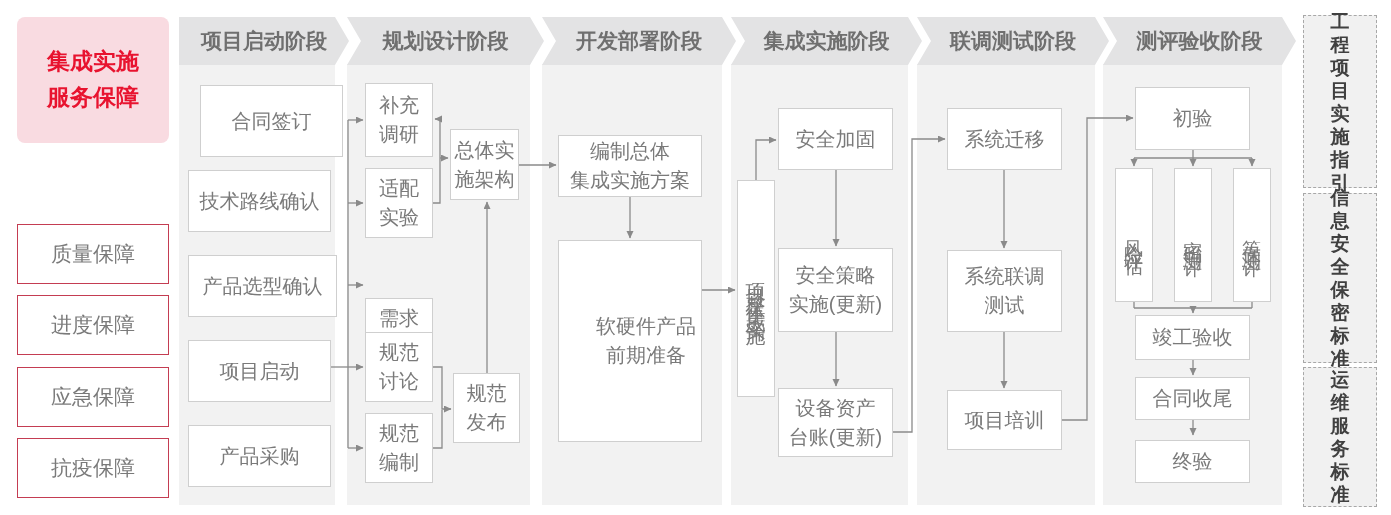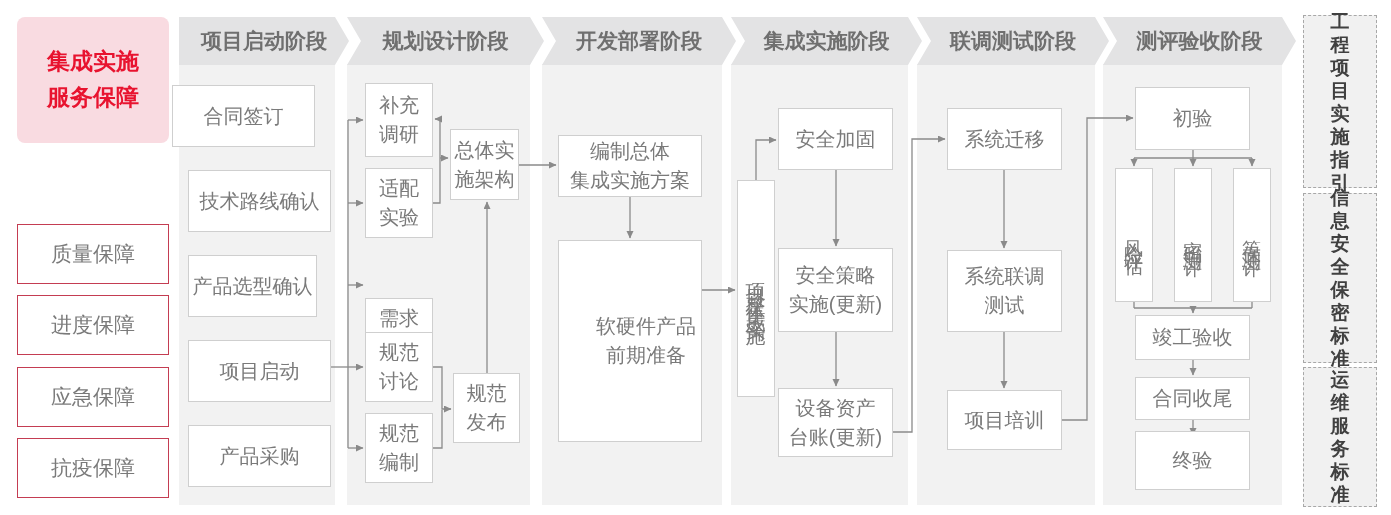--- a/index.html
+++ b/index.html
@@ -119,23 +119,23 @@
     <path class="ln" d="M1193,420 V435" marker-end="url(#arw)"></path>
   </svg>
 
   <div class="sb-title">集成实施
 服务保障</div>
   <div class="sb-item" style="top:224px;">质量保障</div>
   <div class="sb-item" style="top:295px;">进度保障</div>
   <div class="sb-item" style="top:367px;">应急保障</div>
   <div class="sb-item" style="top:438px;">抗疫保障</div>
 
-  <div class="fbox" style="left:172px; top:85px;  width:143px; height:62px;">合同签订</div>
+  <div class="fbox" style="left:200px; top:85px;  width:143px; height:72px;">合同签订</div>
   <div class="fbox" style="left:188px; top:170px; width:143px; height:62px;">技术路线确认</div>
-  <div class="fbox" style="left:188px; top:255px; width:129px; height:62px;">产品选型确认</div>
+  <div class="fbox" style="left:188px; top:255px; width:149px; height:62px;">产品选型确认</div>
   <div class="fbox" style="left:188px; top:340px; width:143px; height:62px;">项目启动</div>
   <div class="fbox" style="left:188px; top:425px; width:143px; height:62px;">产品采购</div>
 
   <div class="fbox" style="left:365px; top:83px;  width:68px; height:74px;">补充
 调研</div>
   <div class="fbox" style="left:365px; top:168px; width:68px; height:70px;">适配
 实验</div>
   <div class="fbox" style="left:365px; top:250px; width:68px; height:70px;margin-top:48px;">需求
 分析</div>
   <div class="fbox" style="left:365px; top:332px; width:68px; height:70px;">规范
@@ -163,21 +163,21 @@
   <div class="fbox" style="left:947px; top:250px; width:115px; height:82px;">系统联调
 测试</div>
   <div class="fbox" style="left:947px; top:390px; width:115px; height:60px;">项目培训</div>
 
   <div class="fbox" style="left:1135px; top:87px; width:115px; height:63px;">初验</div>
   <div class="fbox vtext small-v" style="left:1115px; top:168px; width:38px; height:134px;">风险评估</div>
   <div class="fbox vtext small-v" style="left:1174px; top:168px; width:38px; height:134px;">密码测评</div>
   <div class="fbox vtext small-v" style="left:1233px; top:168px; width:38px; height:134px;">等保测评</div>
   <div class="fbox" style="left:1135px; top:315px; width:115px; height:45px;">竣工验收</div>
   <div class="fbox" style="left:1135px; top:377px; width:115px; height:43px;">合同收尾</div>
-  <div class="fbox" style="left:1135px; top:431px; width:115px; height:59px;">终验</div>
+  <div class="fbox" style="left:1135px; top:440px; width:115px; height:43px;">终验</div>
 
   <div class="std-box" style="top:15px;  height:173px;">工程
 项目
 实施
 指引</div>
   <div class="std-box" style="top:193px; height:170px;">信息
 安全
 保密
 标准</div>
   <div class="std-box" style="top:367px; height:140px;">运维

